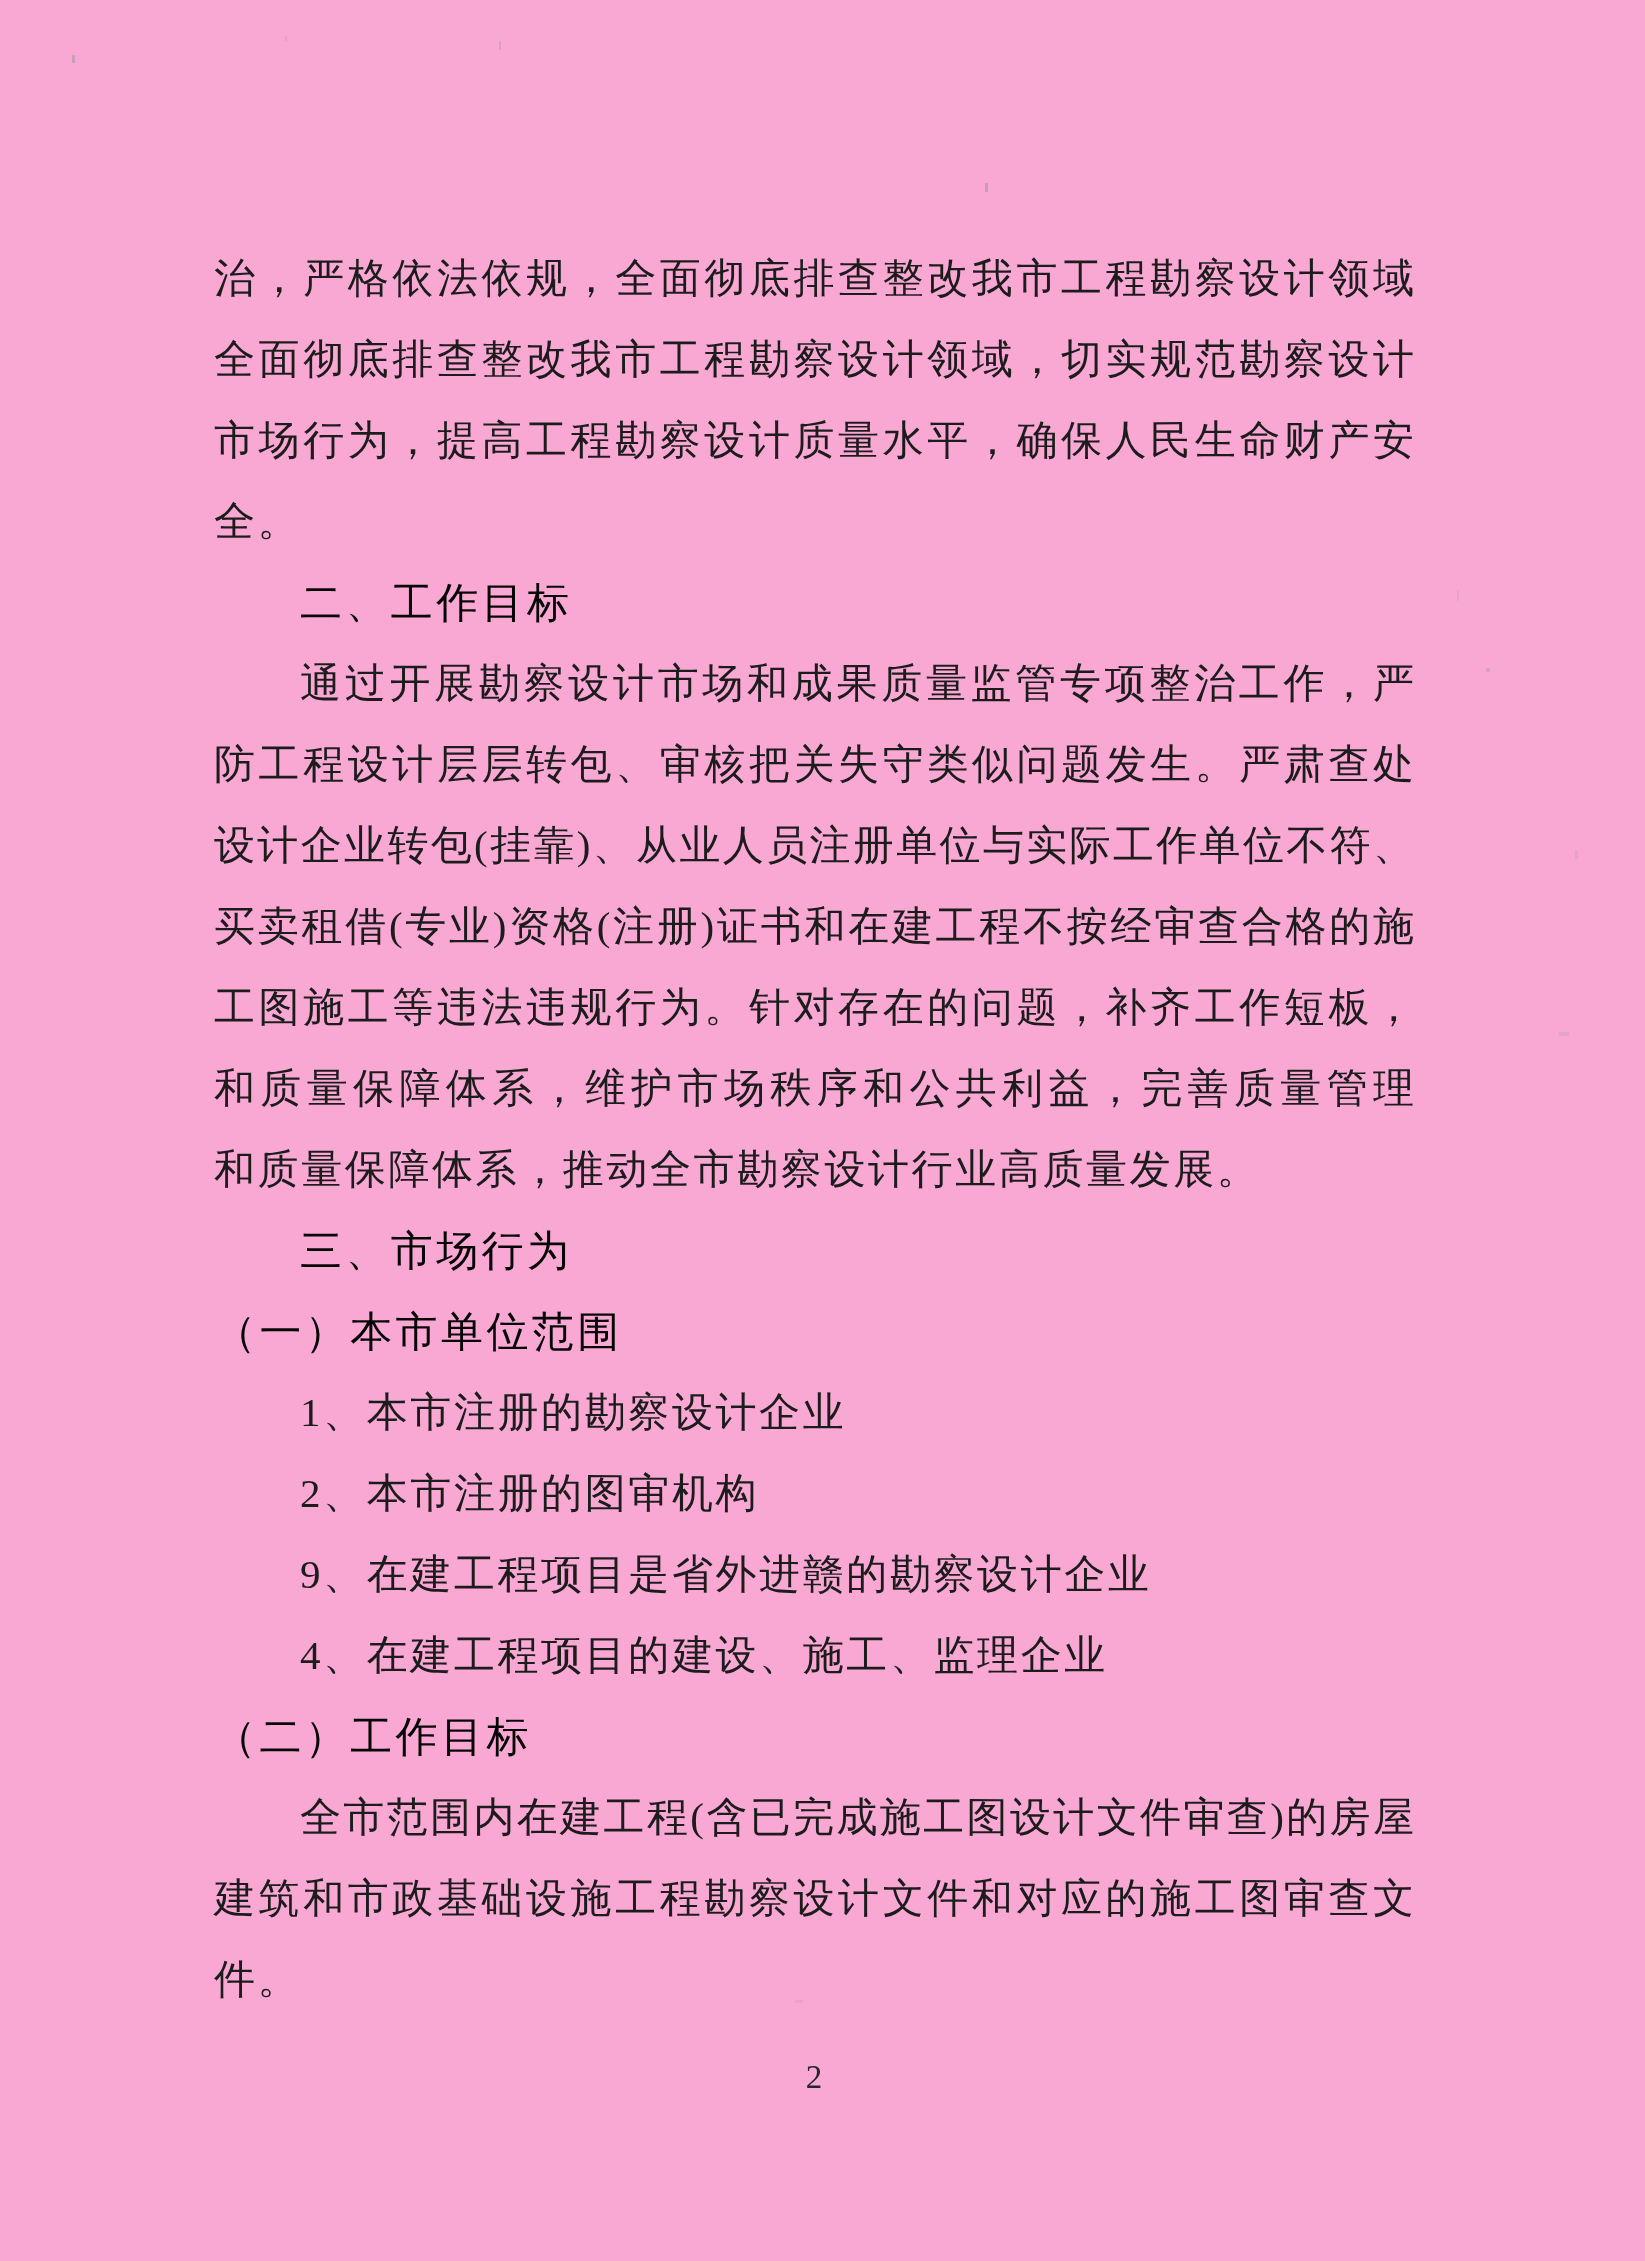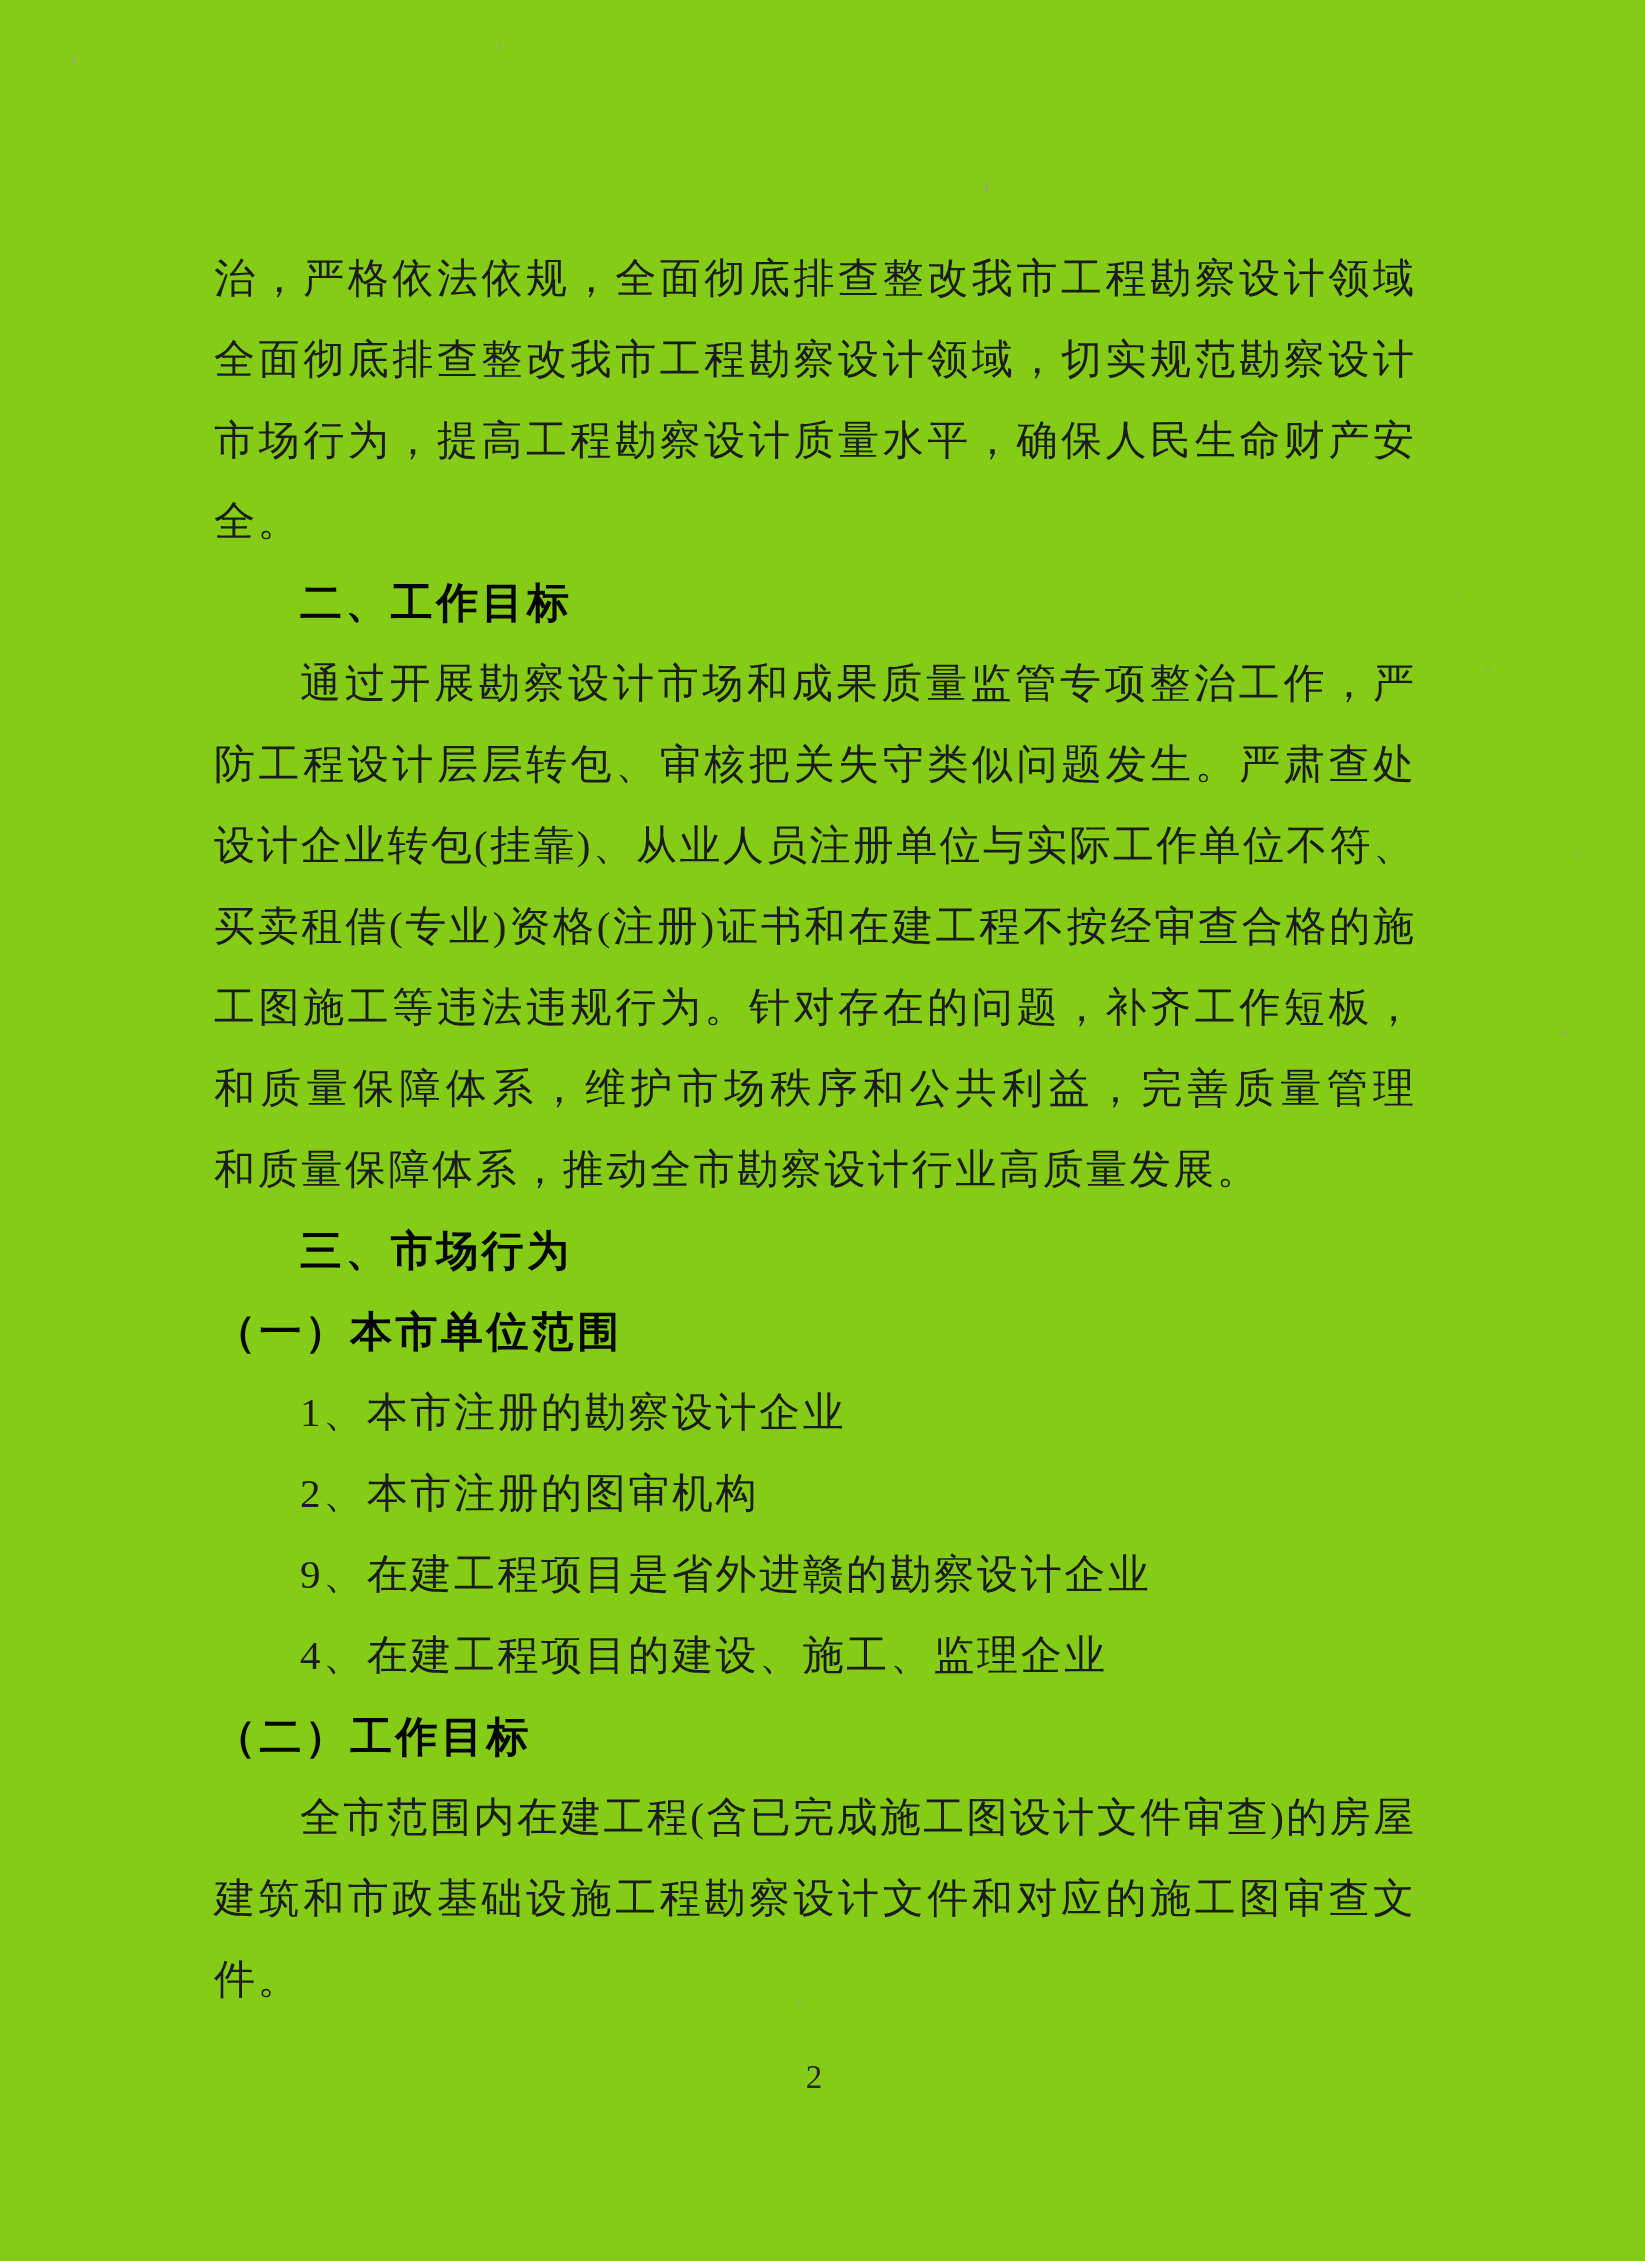--- a/index.html
+++ b/index.html
@@ -4,21 +4,21 @@
 <style>
   html, body {
     margin: 0;
     padding: 0;
     background: #e8e8e8;
   }
   .page {
     position: relative;
     width: 1645px;
     height: 2261px;
-    background: #84cc16;
+    background: #f9a8d4;
     overflow: hidden;
     font-family: "Liberation Serif", "DejaVu Serif", serif;
     color: #1c1c1c;
   }
   .text-col {
     position: absolute;
     left: 214px;
     top: 238px;
     width: 1200px;
   }
@@ -38,21 +38,21 @@
     letter-spacing: 0;
   }
   .indent {
     padding-left: 86px;
   }
   .indent.justify {
     padding-left: 86px;
   }
   .heading {
     font-family: "Liberation Sans", "DejaVu Sans", sans-serif;
-    font-weight: 700;
+    font-weight: 400;
     color: #060606;
     font-size: 42px;
     letter-spacing: 3.4px;
   }
   .page-number {
     position: absolute;
     left: 214px;
     width: 1200px;
     top: 2055px;
     height: 45px;

